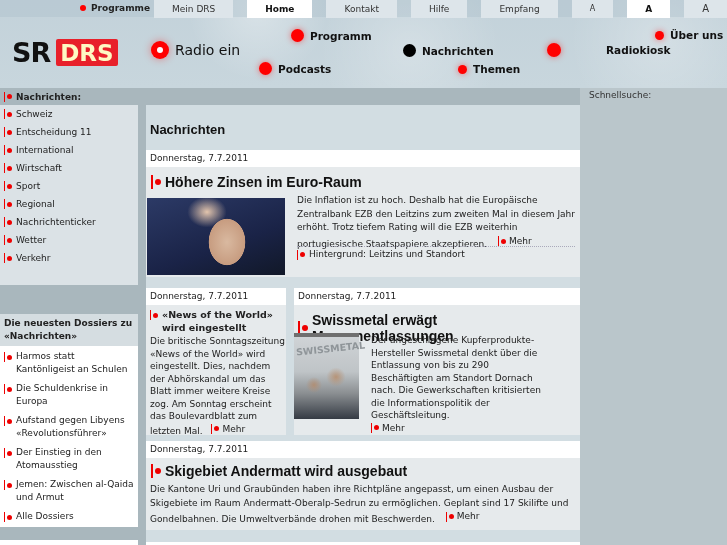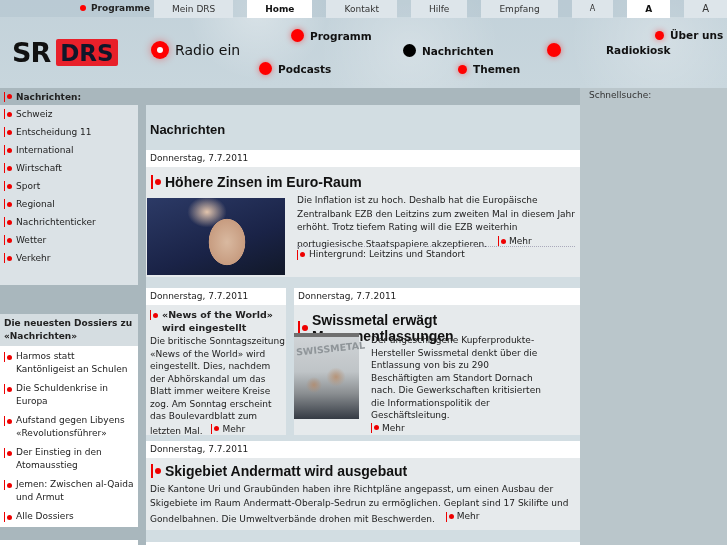--- a/index.html
+++ b/index.html
@@ -24,21 +24,21 @@
   .prog-top { position: absolute; left: 80px; top: 3px; display: flex; align-items: center; gap: 5px; font-weight: bold; font-size: 9px; }
   .dot { display: inline-block; border-radius: 50%; background: #f00; }
   .topnav { position: absolute; right: 0; top: 0; display: flex; height: 18px; }
   .topnav .item {
     padding: 0 18px; height: 18px; line-height: 18px; font-size: 9px; color: #333;
     background: #dde5ea; margin-left: 14px;
   }
   .topnav .item.active { background: #fff; font-weight: bold; color: #111; }
   .logo { position: absolute; left: 12px; top: 37px; display: flex; align-items: center; }
   .logo .sr { font-size: 27px; font-weight: bold; color: #111; letter-spacing: -1px; font-family: "DejaVu Sans", sans-serif; }
-  .logo .drs { margin-left: 6px; background: #e8202a; color: #0f172a; font-size: 23px; font-weight: bold; padding: 0 4px; height: 27px; line-height: 28px; border-radius: 2px; }
+  .logo .drs { margin-left: 6px; background: #e8202a; color: #fef9c3; font-size: 23px; font-weight: bold; padding: 0 4px; height: 27px; line-height: 28px; border-radius: 2px; }
   .radio { position: absolute; left: 151px; top: 41px; display: flex; align-items: center; gap: 6px; font-size: 14px; color: #111; }
   .radio .ring { width: 18px; height: 18px; border-radius: 50%; background: #f00; position: relative; box-shadow: 0 0 8px rgba(255,0,0,0.4); }
   .radio .ring::after { content: ""; position: absolute; left: 6px; top: 6px; width: 6px; height: 6px; background: #fff; border-radius: 50%; }
   .mainnav-item { position: absolute; display: flex; align-items: center; gap: 6px; font-weight: bold; font-size: 10.5px; color: #111; }
   .mainnav-item .dot { box-shadow: 0 0 6px rgba(255,0,0,0.5); }
   
   .sidebar-head { position: absolute; left: 0; top: 88px; width: 138px; height: 17px; display: flex; align-items: center; padding-left: 4px; font-weight: bold; font-size: 9px; gap: 4px; }
   .bar-dot { display: inline-flex; align-items: center; gap: 2px; }
   .bar-dot .bar { width: 1px; height: 10px; background: #e00; }
   .bar-dot .d { width: 5px; height: 5px; background: #e00; border-radius: 50%; }

